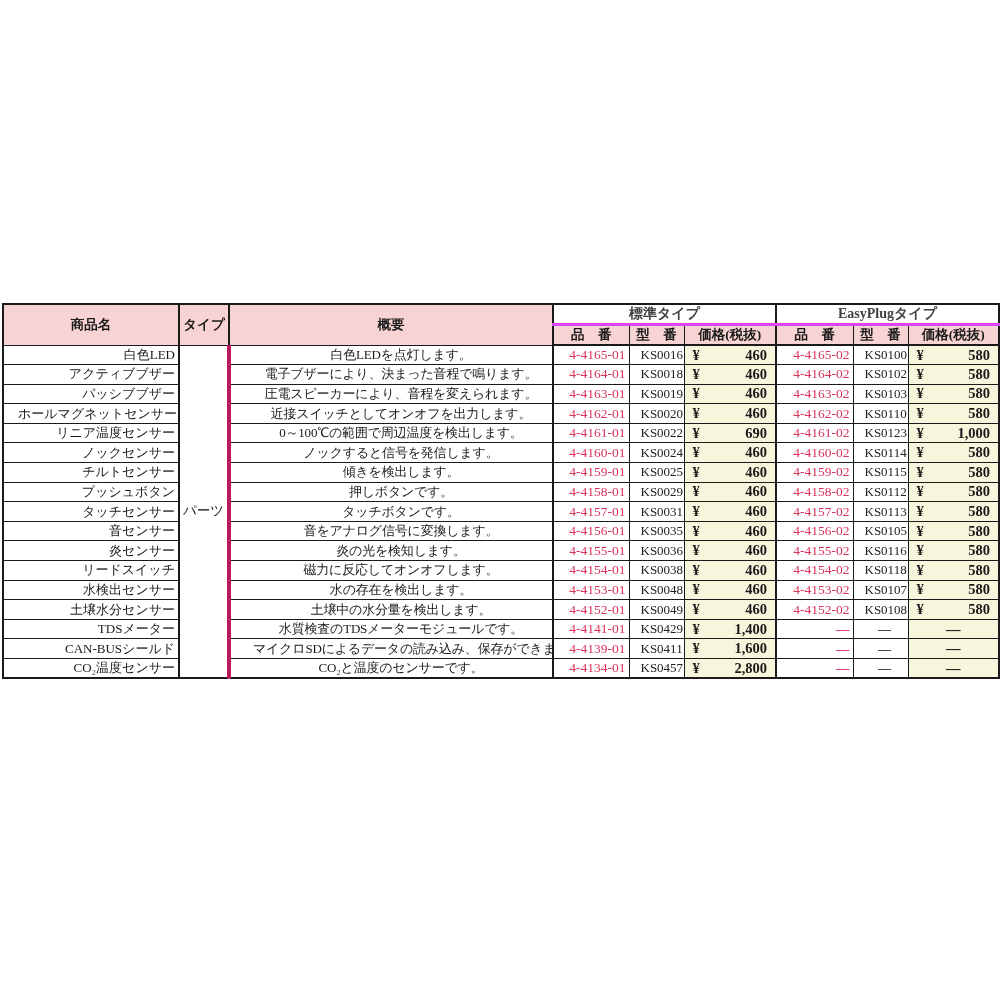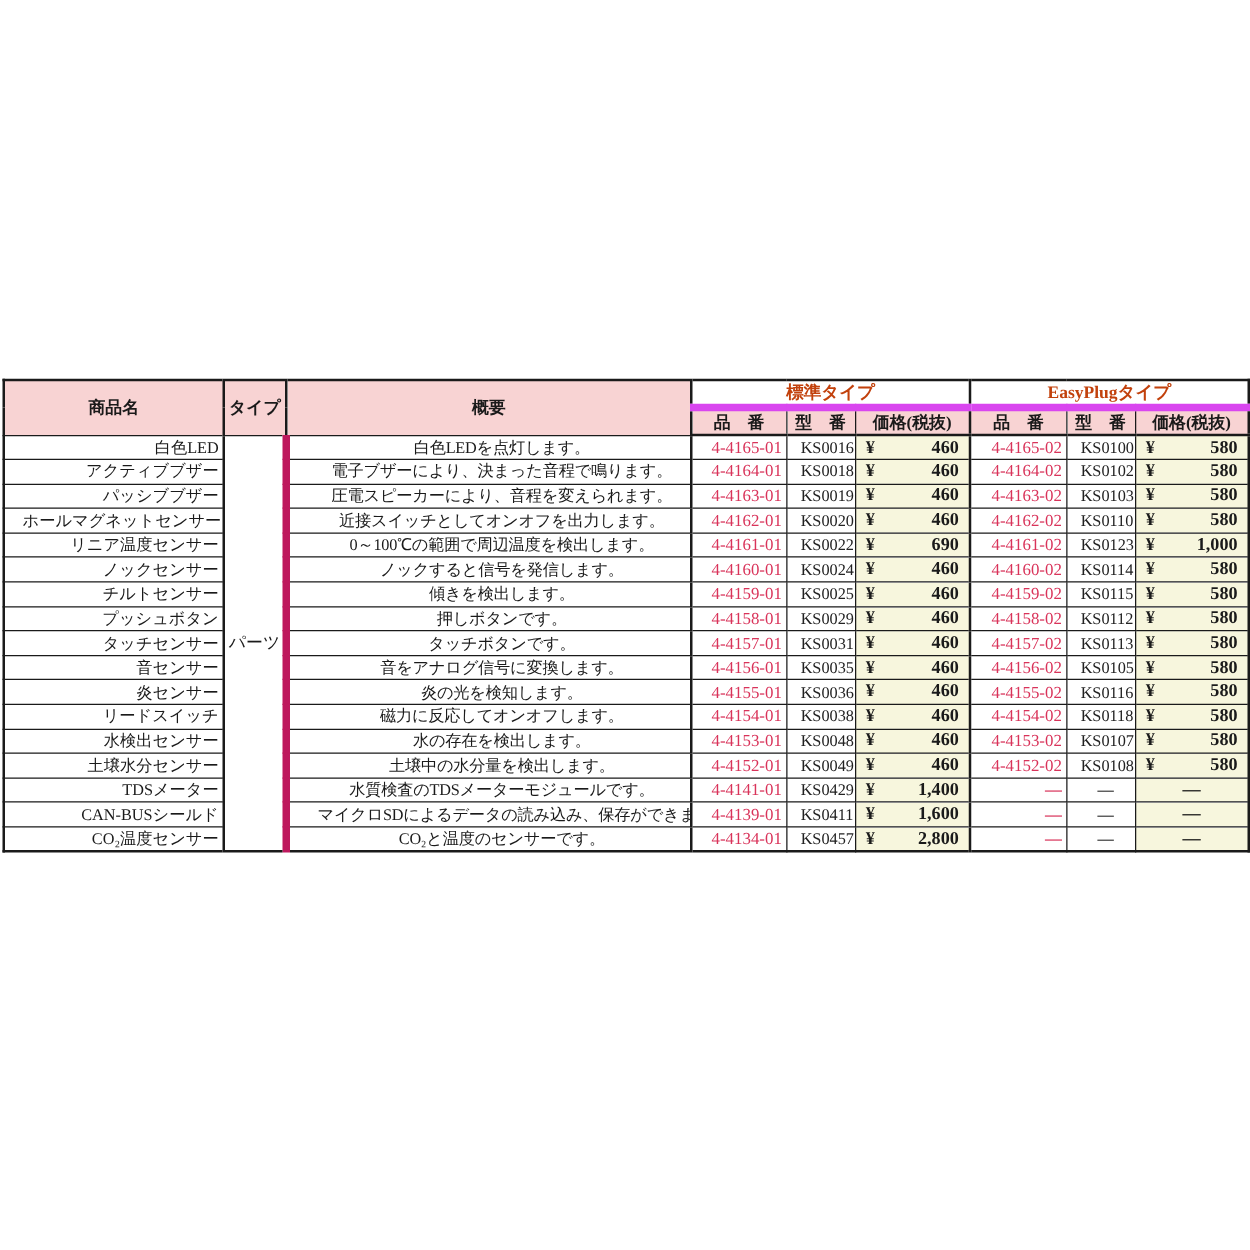--- a/index.html
+++ b/index.html
@@ -19,31 +19,31 @@
     padding:0 3px;
     overflow:hidden;white-space:nowrap;
     box-sizing:border-box;
   }
   thead th{
     background:#f8d3d3;
     font-size:13.5px;font-weight:bold;
     height:19px;text-align:center;
   }
   thead th.group{
-    background:#ffffff;color:#c2410c;font-size:14px;
-    border-bottom:6px solid #d946ef;
+    background:#ffffff;color:#404040;font-size:14px;
+    border-bottom:3px solid #d946ef;
   }
   thead tr.subhead th{border-bottom:2px solid #1a1a1a;}
   th.b-left-thick, td.b-left-thick{border-left:2px solid #1a1a1a;}
   th.b-right-thick, td.b-right-thick{border-right:2px solid #1a1a1a;}
   tbody td{height:19.6px;font-size:13px;background:#ffffff;}
   td.c-name{text-align:right;padding-left:14px;}
   td.c-type{
     text-align:center;vertical-align:middle;font-size:13.5px;
-    border-left:2px solid #1a1a1a;border-right:6px solid #be185d;
+    border-left:2px solid #1a1a1a;border-right:4px solid #be185d;
   }
   td.c-desc{text-align:center;padding-left:22px;letter-spacing:-0.2px;}
   td.c-part{
     color:#d9335a;text-align:right;font-size:13.5px;
   }
   td.c-model{text-align:center;font-size:13px;color:#222222;padding-left:11px;}
   td.c-price{
     background:#f7f6dd;font-weight:bold;font-size:14.5px;
     padding:0 8px;
   }

